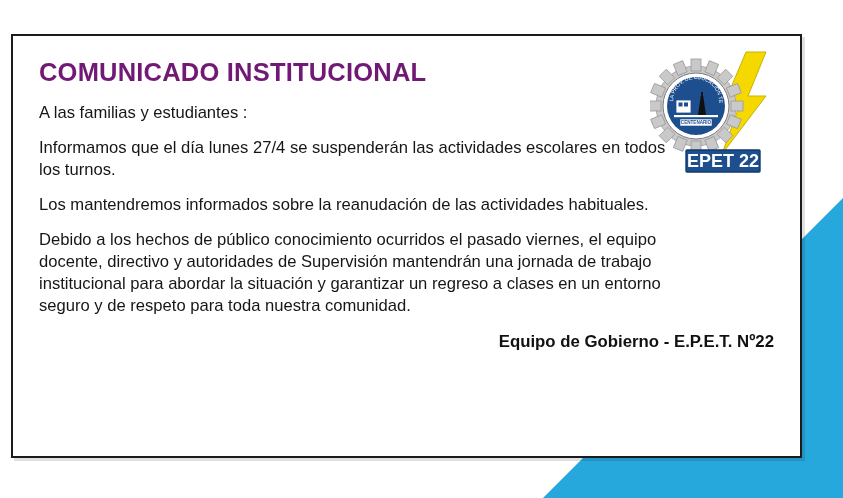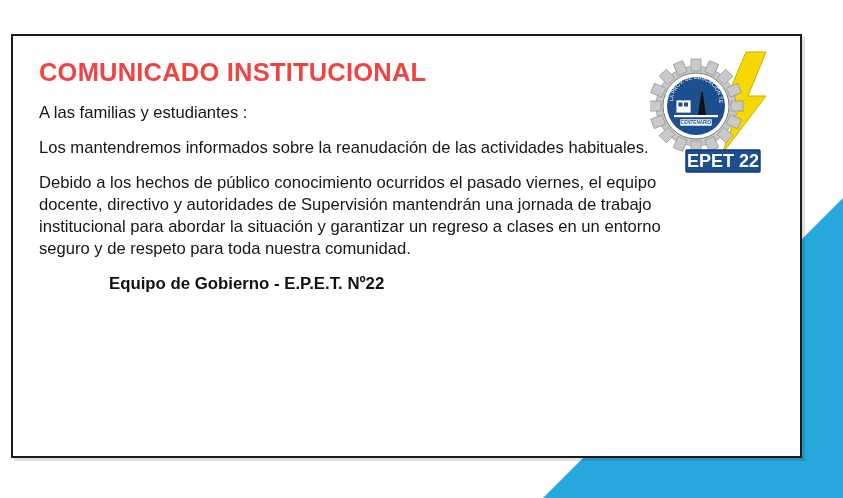--- a/index.html
+++ b/index.html
@@ -55,21 +55,21 @@
     width: 100%;
     height: 100%;
     padding: 18px 26px 10px 26px;
     box-sizing: border-box;
   }
 
   .title {
     font-size: 25.5px;
     font-weight: bold;
     letter-spacing: 0.2px;
-    color: #ef4444;
+    color: #701a75;
     margin: 4px 0 16px 0;
     line-height: 1.1;
   }
 
   .body-text {
     max-width: 640px;
   }
 
   .para {
     font-size: 16.6px;
@@ -79,21 +79,21 @@
   }
 
   .para.tight {
     margin-bottom: 14px;
   }
 
   .signature {
     font-size: 16.8px;
     font-weight: bold;
     color: #111111;
-    text-align: left;
+    text-align: right;
     margin-top: 14px;
     padding-left: 70px;
   }
 
   
   .logo-wrap {
     position: absolute;
     right: 18px;
     top: 14px;
     width: 132px;
@@ -178,20 +178,21 @@
 
           <rect x="36" y="100" width="74" height="22" fill="#1d4f8f" stroke="#0f3a6b" stroke-width="1.4" rx="1"></rect>
           <text x="73" y="117" font-size="18" fill="#ffffff" text-anchor="middle" font-family="Liberation Sans, sans-serif" font-weight="bold">EPET 22</text>
         </svg>
       </div>
 
       <h1 class="title">COMUNICADO INSTITUCIONAL</h1>
 
       <div class="body-text">
         <p class="para">A las familias y estudiantes :</p>
+        <p class="para">Informamos que el día lunes 27/4 se suspenderán las actividades escolares en todos los turnos.</p>
         <p class="para">Los mantendremos informados sobre la reanudación de las actividades habituales.</p>
         <p class="para">Debido a los hechos de público conocimiento ocurridos el pasado viernes, el equipo docente, directivo y autoridades de Supervisión mantendrán una jornada de trabajo institucional para abordar la situación y garantizar un regreso a clases en un entorno seguro y de respeto para toda nuestra comunidad.</p>
       </div>
 
       <div class="signature">Equipo de Gobierno - E.P.E.T. Nº22</div>
 
     </div>
   </div>
 </div>
 

